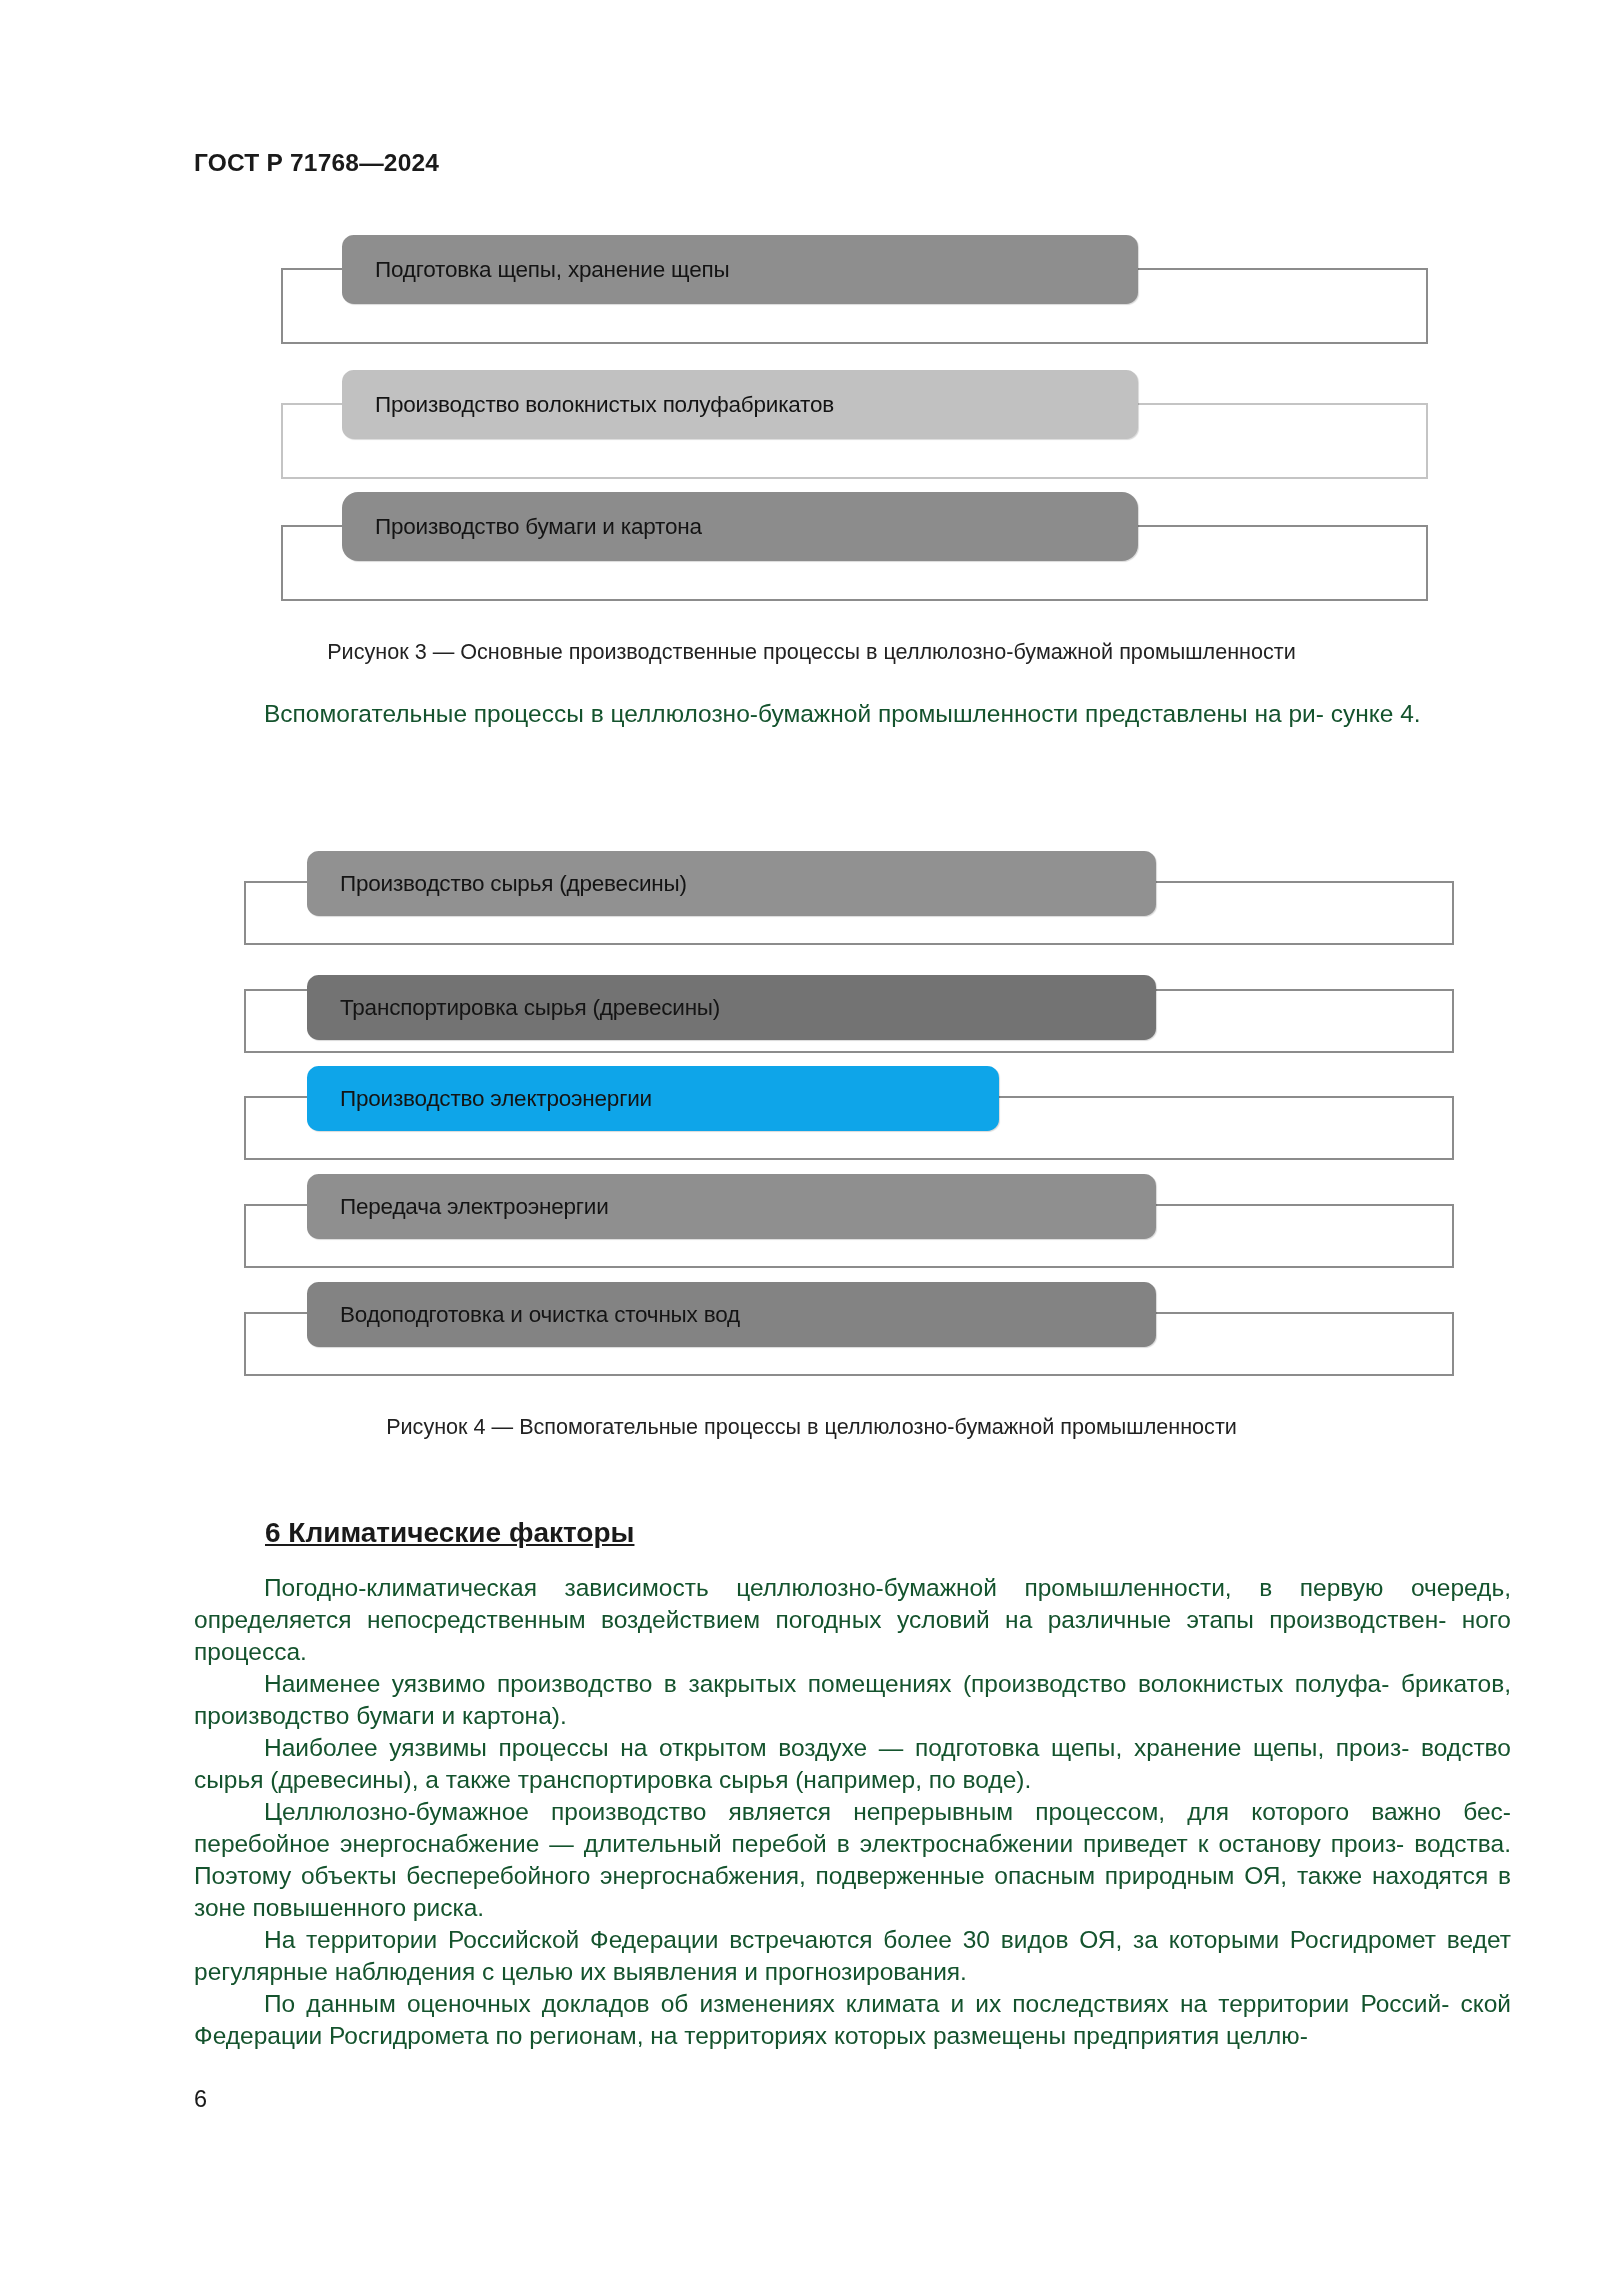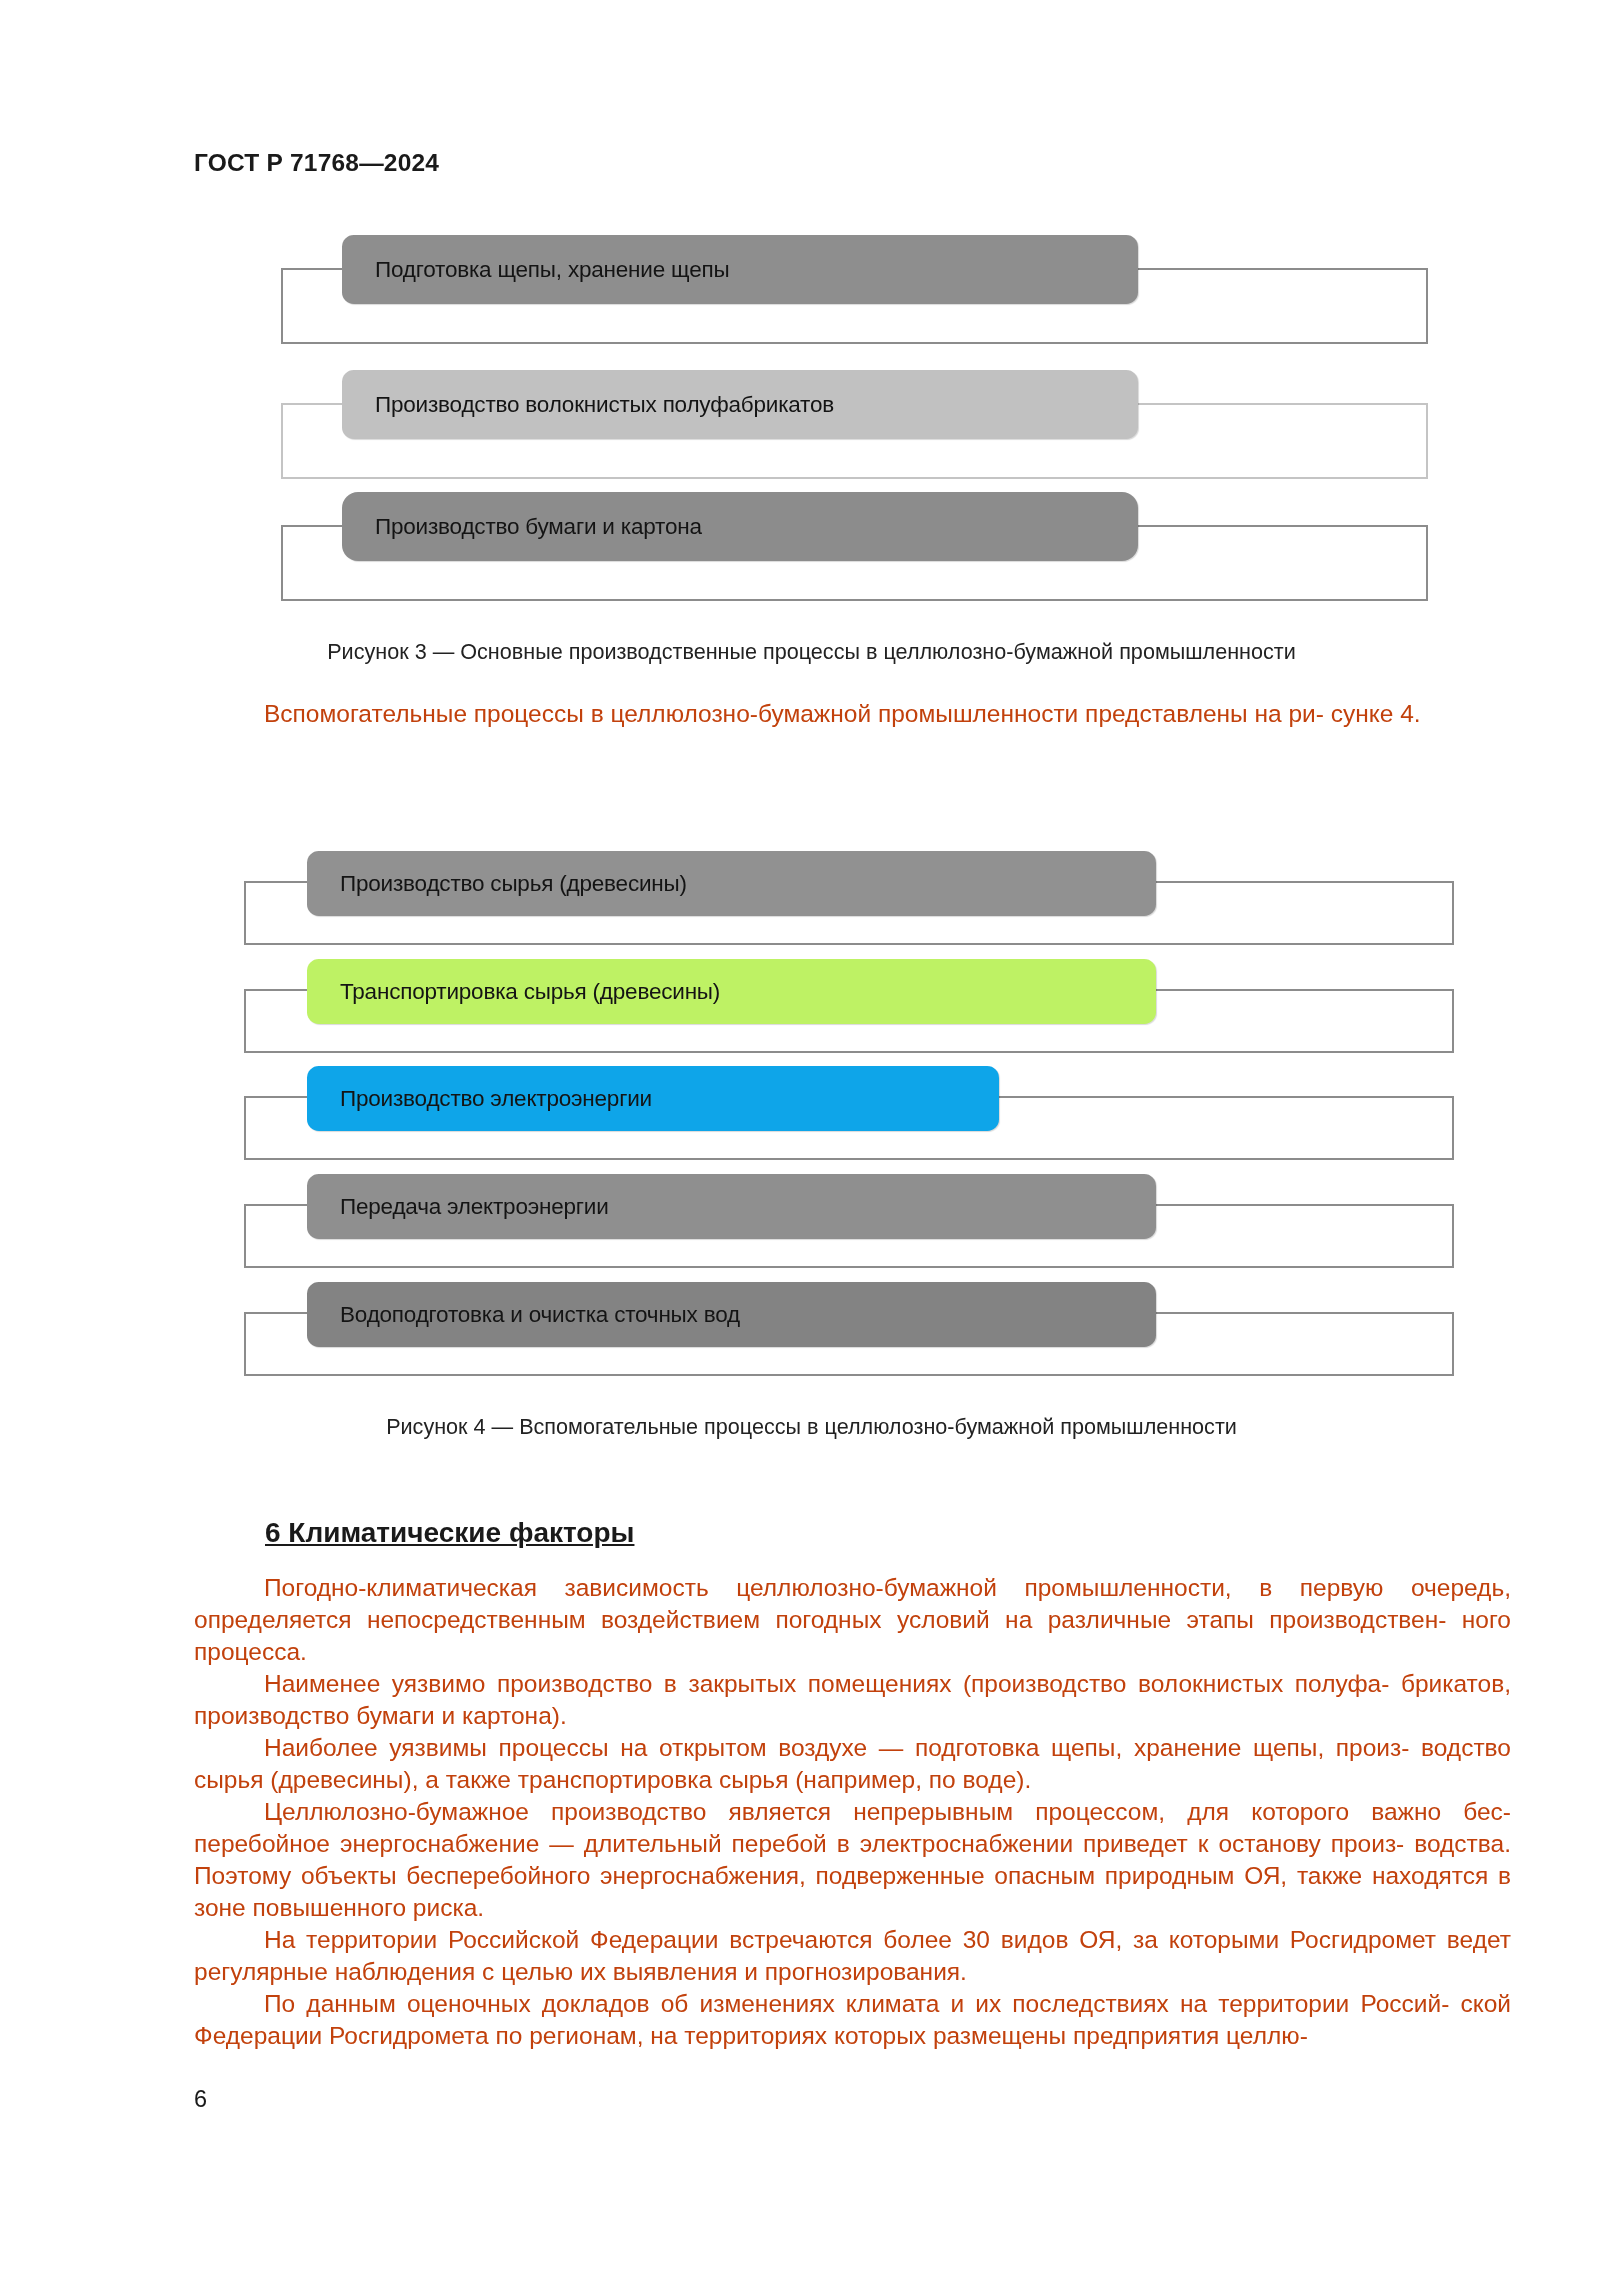--- a/index.html
+++ b/index.html
@@ -14,21 +14,21 @@
     .frame.light { border-color: #c4c4c4; }
     .pbox { position: absolute; box-sizing: border-box; border-radius: 11.8px;
             background: #8e8e8e; display: flex; align-items: center; padding-left: 33px;
             font-size: 22.5px; color: #141414; letter-spacing: -0.2px;
             box-shadow: 1px 1px 1px rgba(0,0,0,0.15); }
     .pbox.light { background: #c1c1c1; }
     .pbox.mid { background: #929292; }
     .pbox.dark { background: #858585; }
 
     .caption { font-size: 21.6px; color: #222; text-align: center; }
-    .para { font-size: 24.5px; line-height: 32px; text-align: justify; color: #c2410c; }
+    .para { font-size: 24.5px; line-height: 32px; text-align: justify; color: #14532d; }
     .indent { text-indent: 70px; }
     .heading { font-size: 28px; font-weight: bold; }
     .page-num { font-size: 23.5px; }
   </style>
 </head>
 <body>
 
 <div class="abs doc-code">ГОСТ Р 71768—2024</div>
 
 <div class="abs" style="left:0;top:0;width:1621px;height:686px;">
@@ -61,21 +61,21 @@
 
 <div class="abs" style="left:0;top:0;width:1621px;height:1392px;">
   <div class="row" style="left:244px;top:851px;width:1210px;height:94px;padding-left:16px;">
     <div class="frame" style="left:0;top:30px;width:1210px;height:64px;"></div>
     <div class="pbox mid" style="left:63px;top:0;width:849px;height:65px;background:#919191;">
       <span>Производство сырья (древесины)</span>
     </div>
   </div>
   <div class="row" style="left:244px;top:959px;width:1210px;height:94px;">
     <div class="frame" style="left:0;top:30px;width:1210px;height:64px;"></div>
-    <div class="pbox mid" style="left:63px;top:0;width:849px;height:65px;background:#bef264;">
+    <div class="pbox mid" style="left:63px;top:16px;width:849px;height:65px;background:#737373;">
       <span>Транспортировка сырья (древесины)</span>
     </div>
   </div>
   <div class="row" style="left:244px;top:1066px;width:1210px;height:94px;">
     <div class="frame" style="left:0;top:30px;width:1210px;height:64px;"></div>
     <div class="pbox mid" style="left:63px;top:0;width:692px;height:65px;background:#0ea5e9;">
       <span>Производство электроэнергии</span>
     </div>
   </div>
   <div class="row" style="left:244px;top:1174px;width:1210px;height:120px;">

